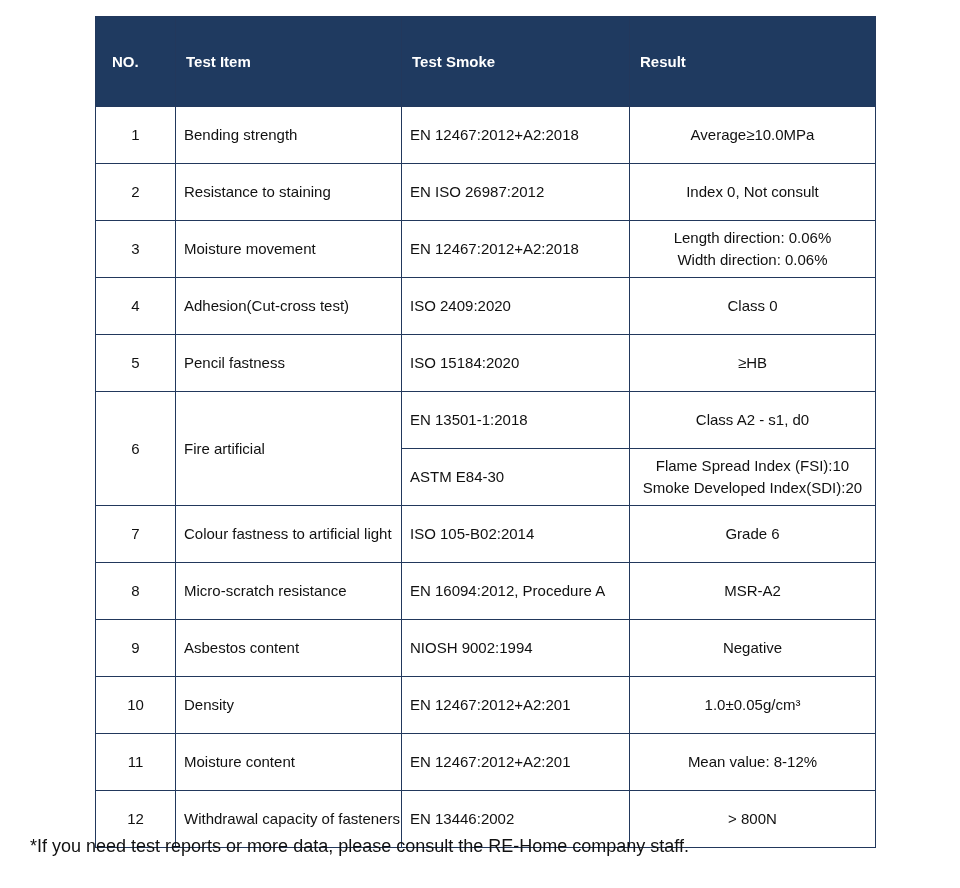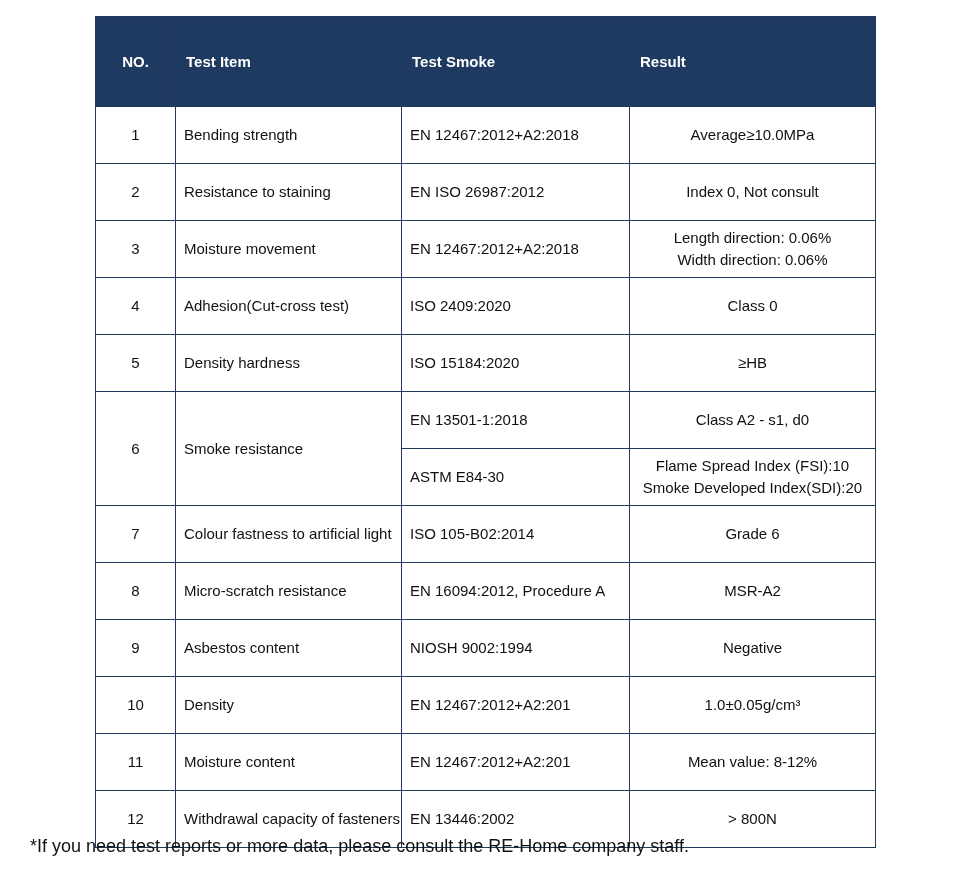--- a/index.html
+++ b/index.html
@@ -38,21 +38,21 @@
   table.test-table thead th {
     background: #1f3a60;
     color: #ffffff;
     height: 57px;
     text-align: left;
     padding: 16px 10px;
     font-weight: bold;
     font-size: 15px;
   }
   table.test-table thead th.no-col {
-    text-align: center;
+    text-align: left;
     padding: 16px;
   }
   table.test-table tbody td {
     height: 56px;
     padding: 0 8px;
     color: #111111;
     background: #ffffff;
   }
   td.cell-no {
     text-align: center;
@@ -124,28 +124,28 @@
 
       <tr>
         <td class="cell-no">4</td>
         <td class="cell-item">Adhesion(Cut-cross test)</td>
         <td class="cell-method">ISO 2409:2020</td>
         <td class="cell-result">Class 0</td>
       </tr>
 
       <tr>
         <td class="cell-no">5</td>
-        <td class="cell-item">Density hardness</td>
+        <td class="cell-item">Pencil fastness</td>
         <td class="cell-method">ISO 15184:2020</td>
         <td class="cell-result">≥HB</td>
       </tr>
 
       <tr>
         <td class="cell-no" rowspan="2">6</td>
-        <td class="cell-item" rowspan="2">Smoke resistance</td>
+        <td class="cell-item" rowspan="2">Fire artificial</td>
         <td class="cell-method">EN 13501-1:2018</td>
         <td class="cell-result">Class A2 - s1, d0</td>
       </tr>
 
       <tr>
         <td class="cell-method">ASTM E84-30</td>
         <td class="cell-result">Flame Spread Index (FSI):10
 Smoke Developed Index(SDI):20</td>
       </tr>
 

